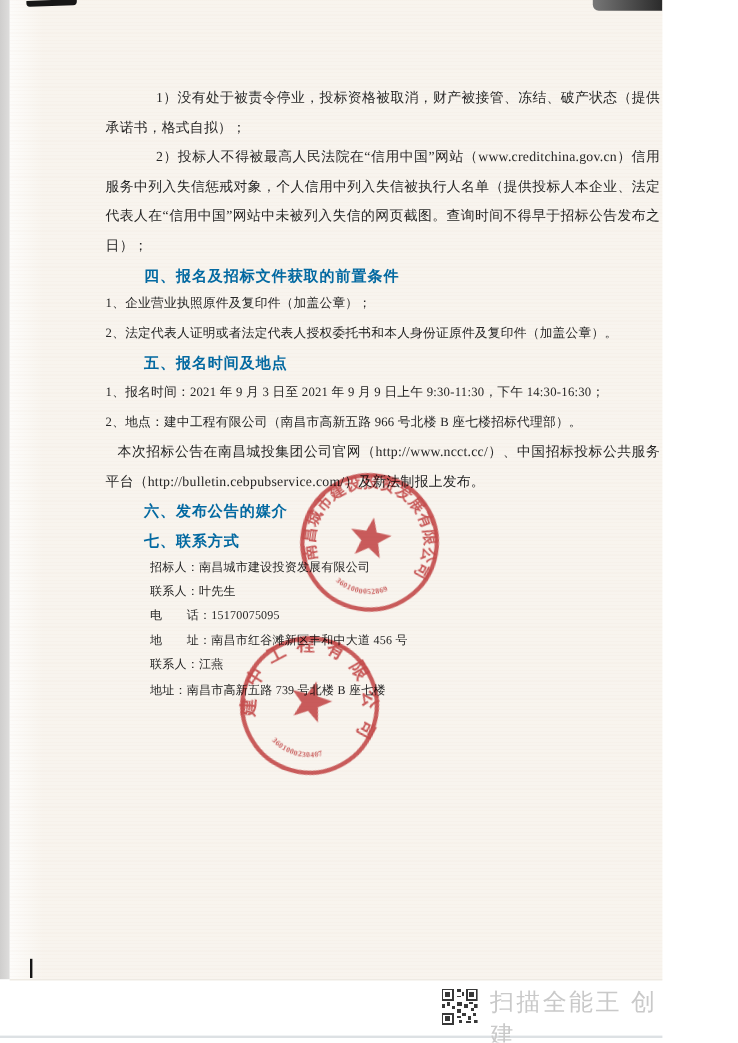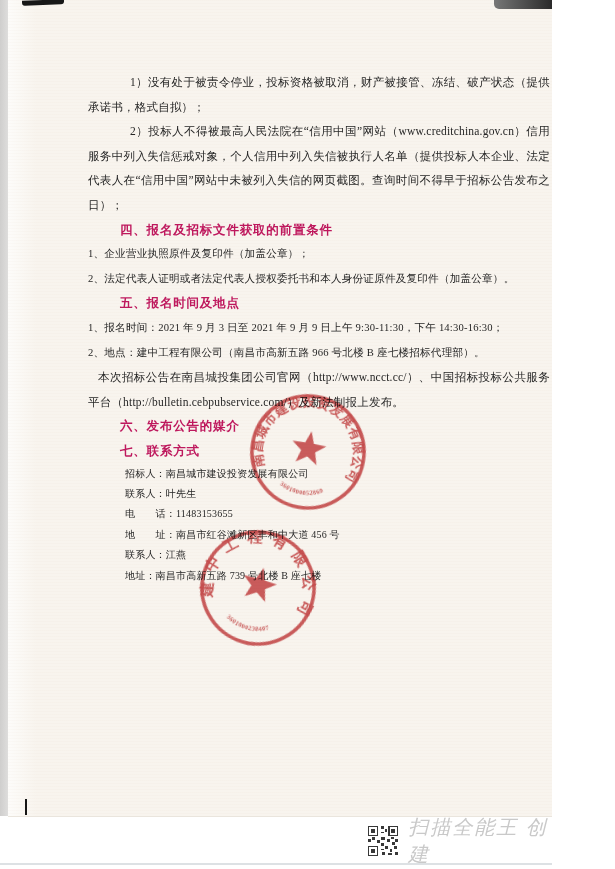--- a/index.html
+++ b/index.html
@@ -35,34 +35,33 @@
     position:absolute; left:0; top:863px; width:615px; height:2px; background:#dde1e4;
   }
   
   .content {
     position:absolute; left:88px; top:70px; width:462px;
     color:#262626; font-size:11.5px; letter-spacing:0.2px;
   }
   .blk { line-height:24.6px; text-align:justify; }
   .p-indent { text-indent:42px; }
   .p-pub { text-indent:10px; }
-  .heading { font-weight:bold; margin-left:32px; font-size:12.5px; letter-spacing:0.8px; color:#be185d; text-align:left; }
+  .heading { font-weight:bold; margin-left:32px; font-size:12.5px; letter-spacing:0.8px; color:#0369a1; text-align:left; }
   .item { font-size:10.6px; white-space:nowrap; text-align:left; }
   .contact { margin-left:37px; line-height:20.4px; font-size:10px; white-space:nowrap; }
   
   .stamp { position:absolute; mix-blend-mode:multiply; opacity:0.88; filter:blur(0.35px); }
   .stamp text { font-family:"Liberation Serif","DejaVu Serif",serif; font-weight:bold; }
   #stamp1 { left:233px; top:377px; transform:rotate(10deg); }
   #stamp2 { left:183px; top:513px; transform:rotate(16deg); }
   
   .watermark {
     position:absolute; left:368px; top:822px; height:38px;
-    display:flex; align-items:center; gap:10px;
+    display:flex; gap:10px;
     font-family:"Liberation Sans","DejaVu Sans",sans-serif;
-    font-style:italic;
   }
   .wm-label { font-size:20px; color:#c9c9c9; letter-spacing:2px; }
   .qr { display:block; }
 </style>
 </head>
 <body>
 
 <div class="scan">
   <div class="paper"></div>
   <div class="edge-left"></div>
@@ -79,21 +78,21 @@
     <div class="blk heading">五、报名时间及地点</div>
     <div class="blk item">1、报名时间：2021 年 9 月 3 日至 2021 年 9 月 9 日上午 9:30-11:30，下午 14:30-16:30；</div>
     <div class="blk item">2、地点：建中工程有限公司（南昌市高新五路 966 号北楼 B 座七楼招标代理部）。</div>
     <div class="blk p-pub">本次招标公告在南昌城投集团公司官网（http://www.ncct.cc/）、中国招标投标公共服务平台（http://bulletin.cebpubservice.com/）及新法制报上发布。</div>
     <div class="blk heading">六、发布公告的媒介</div>
     <div class="blk heading">七、联系方式</div>
 
     <div>
       <div class="contact">招标人：南昌城市建设投资发展有限公司</div>
       <div class="contact">联系人：叶先生</div>
-      <div class="contact">电　　话：11483153655</div>
+      <div class="contact">电　　话：15170075095</div>
       <div class="contact">地　　址：南昌市红谷滩新区丰和中大道 456 号</div>
       <div class="contact">联系人：江燕</div>
       <div class="contact">地址：南昌市高新五路 739 号北楼 B 座七楼</div>
     </div>
   </div>
 
   <svg class="stamp" id="stamp1" width="150" height="150" viewBox="0 0 150 150">
     <circle cx="75" cy="75" r="56" fill="none" stroke="#c23537" stroke-width="3.6" stroke-opacity="0.9"></circle>
     <defs>
       <path id="s1-top" d="M 36,99.4 A 46,46 0 1 1 114,99.4"></path>

